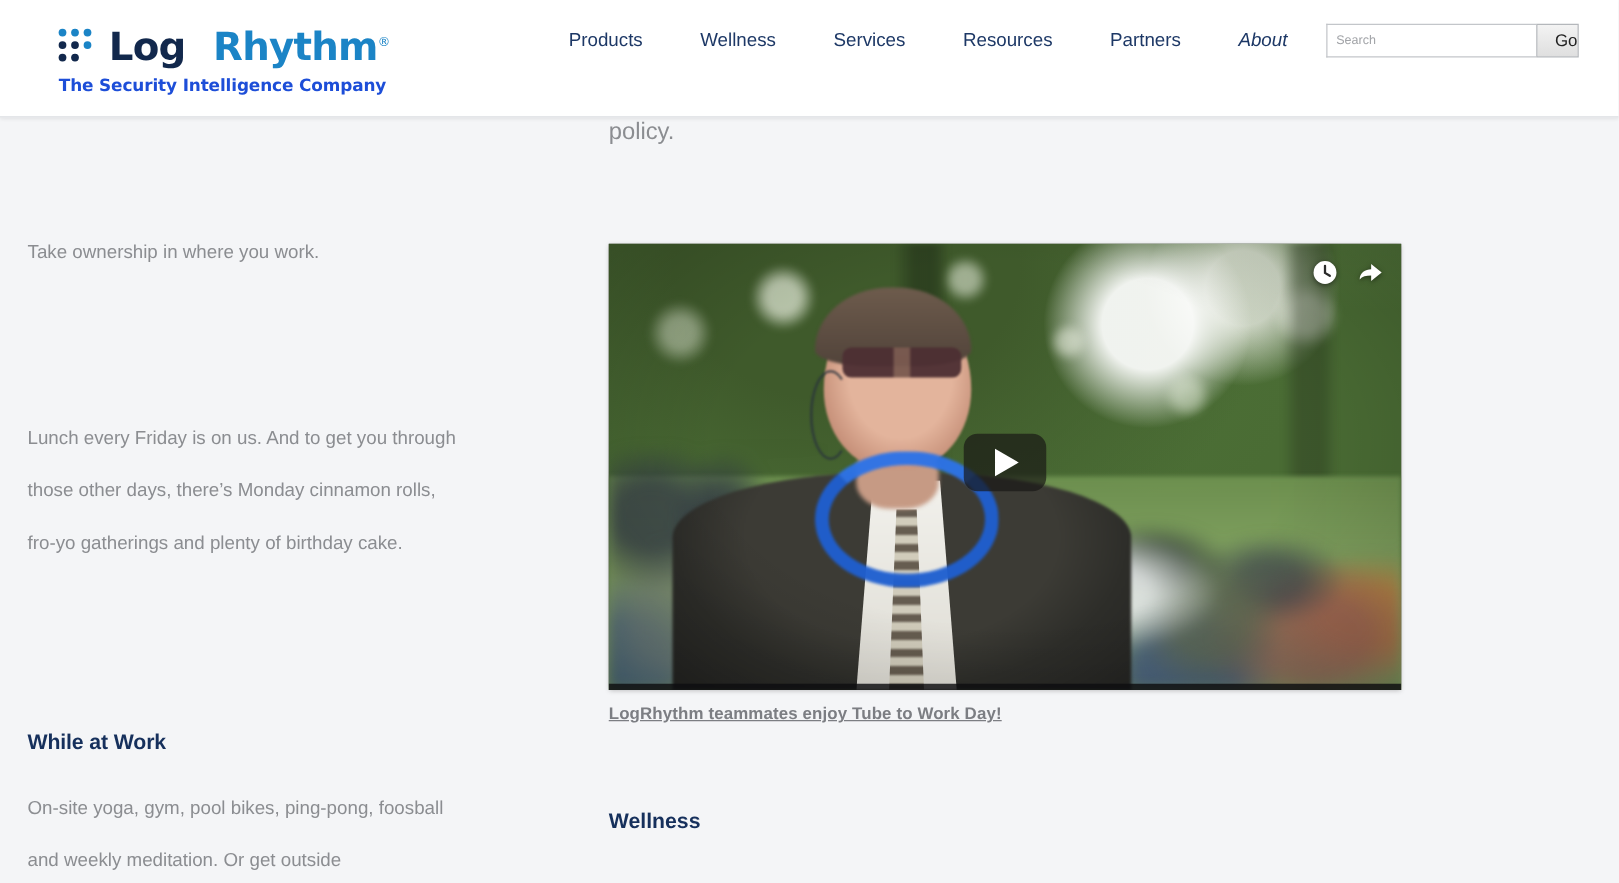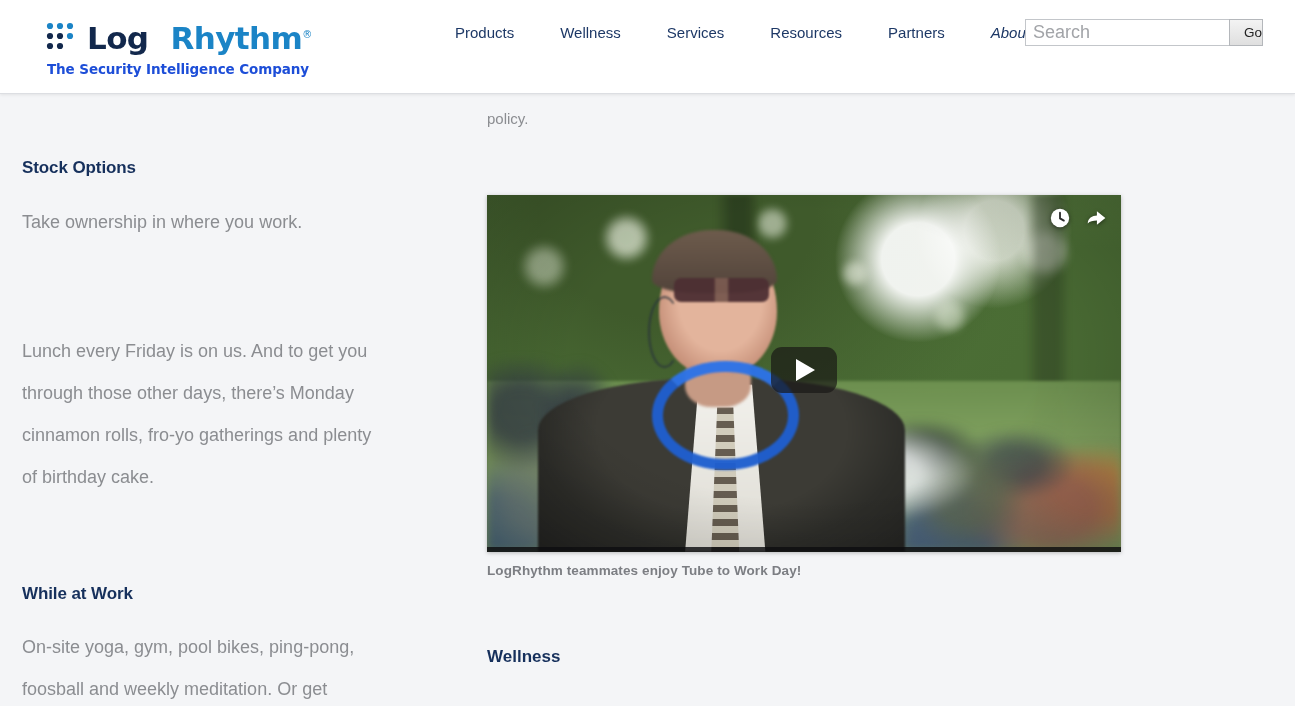--- a/index.html
+++ b/index.html
@@ -97,28 +97,28 @@
   
   .search-wrap {
     position: absolute;
     right: 32px;
     top: 19px;
     display: flex;
     align-items: stretch;
     height: 27px;
   }
   .search-input {
-    width: 204px;
+    width: 168px;
     height: 27px;
     border: 1px solid #c3c6ca;
     border-right: none;
     background: #ffffff;
     padding: 0 7px;
     font-family: "Liberation Sans", sans-serif;
-    font-size: 18px;
+    font-size: 10px;
     color: #15803d;
     outline: none;
   }
   .search-input::placeholder { color: #a2a4a8; }
   .search-go {
     width: 34px;
     height: 27px;
     border: 1px solid #b4b7bb;
     background: linear-gradient(#f3f3f3, #dfdfdf);
     font-family: "Liberation Sans", sans-serif;
@@ -169,21 +169,21 @@
     width: 400px;
   }
   .sec-head {
     font-size: 17px;
     font-weight: bold;
     color: #16305c;
     letter-spacing: -0.1px;
     margin: 0;
   }
   .sec-body {
-    font-size: 18px;
+    font-size: 15px;
     color: #8b8d91;
     line-height: 42px;
     font-weight: 400;
     max-width: 350px;
   }
 
   .blk-stock { position: absolute; top: 64px; left: 0; }
   .blk-stock .sec-body { margin-top: 23px; }
 
   .blk-food { position: absolute; top: 214px; left: 0; }
@@ -194,23 +194,23 @@
 
   
   .col-right {
     position: absolute;
     left: 487px;
     top: 0;
     width: 640px;
   }
   .policy-text {
     position: absolute;
-    top: 13px;
+    top: 0;
     left: 0;
-    font-size: 15px;
+    font-size: 19px;
     color: #8b8d91;
     line-height: 24px;
   }
 
   
   .video-box {
     position: absolute;
     top: 101px;
     left: 0;
     width: 634px;
@@ -408,20 +408,21 @@
   }
 
   .video-caption {
     position: absolute;
     top: 469px;
     left: 0;
     font-size: 13.5px;
     font-weight: bold;
     color: #7c7e83;
     letter-spacing: 0.1px;
+    text-decoration: underline;
   }
   .wellness-head {
     position: absolute;
     top: 553px;
     left: 0;
     font-size: 17px;
     font-weight: bold;
     color: #16305c;
   }
 </style>
@@ -459,21 +460,20 @@
     <button class="search-go">Go</button>
   </div>
 
 </div>
 
 <div class="page">
 
   <div class="col-left">
 
     <section class="blk-stock">
-      <h2 class="sec-head">Stock Options</h2>
       <p class="sec-body">Take ownership in where you work.</p>
     </section>
 
     <section class="blk-food">
       <p class="sec-body">Lunch every Friday is on us. And to get you through those other days, there’s Monday cinnamon rolls, fro-yo gatherings and plenty of birthday cake.</p>
     </section>
 
     <section class="blk-work">
       <h2 class="sec-head">While at Work</h2>
       <p class="sec-body">On-site yoga, gym, pool bikes, ping-pong, foosball and weekly meditation. Or get outside</p>

